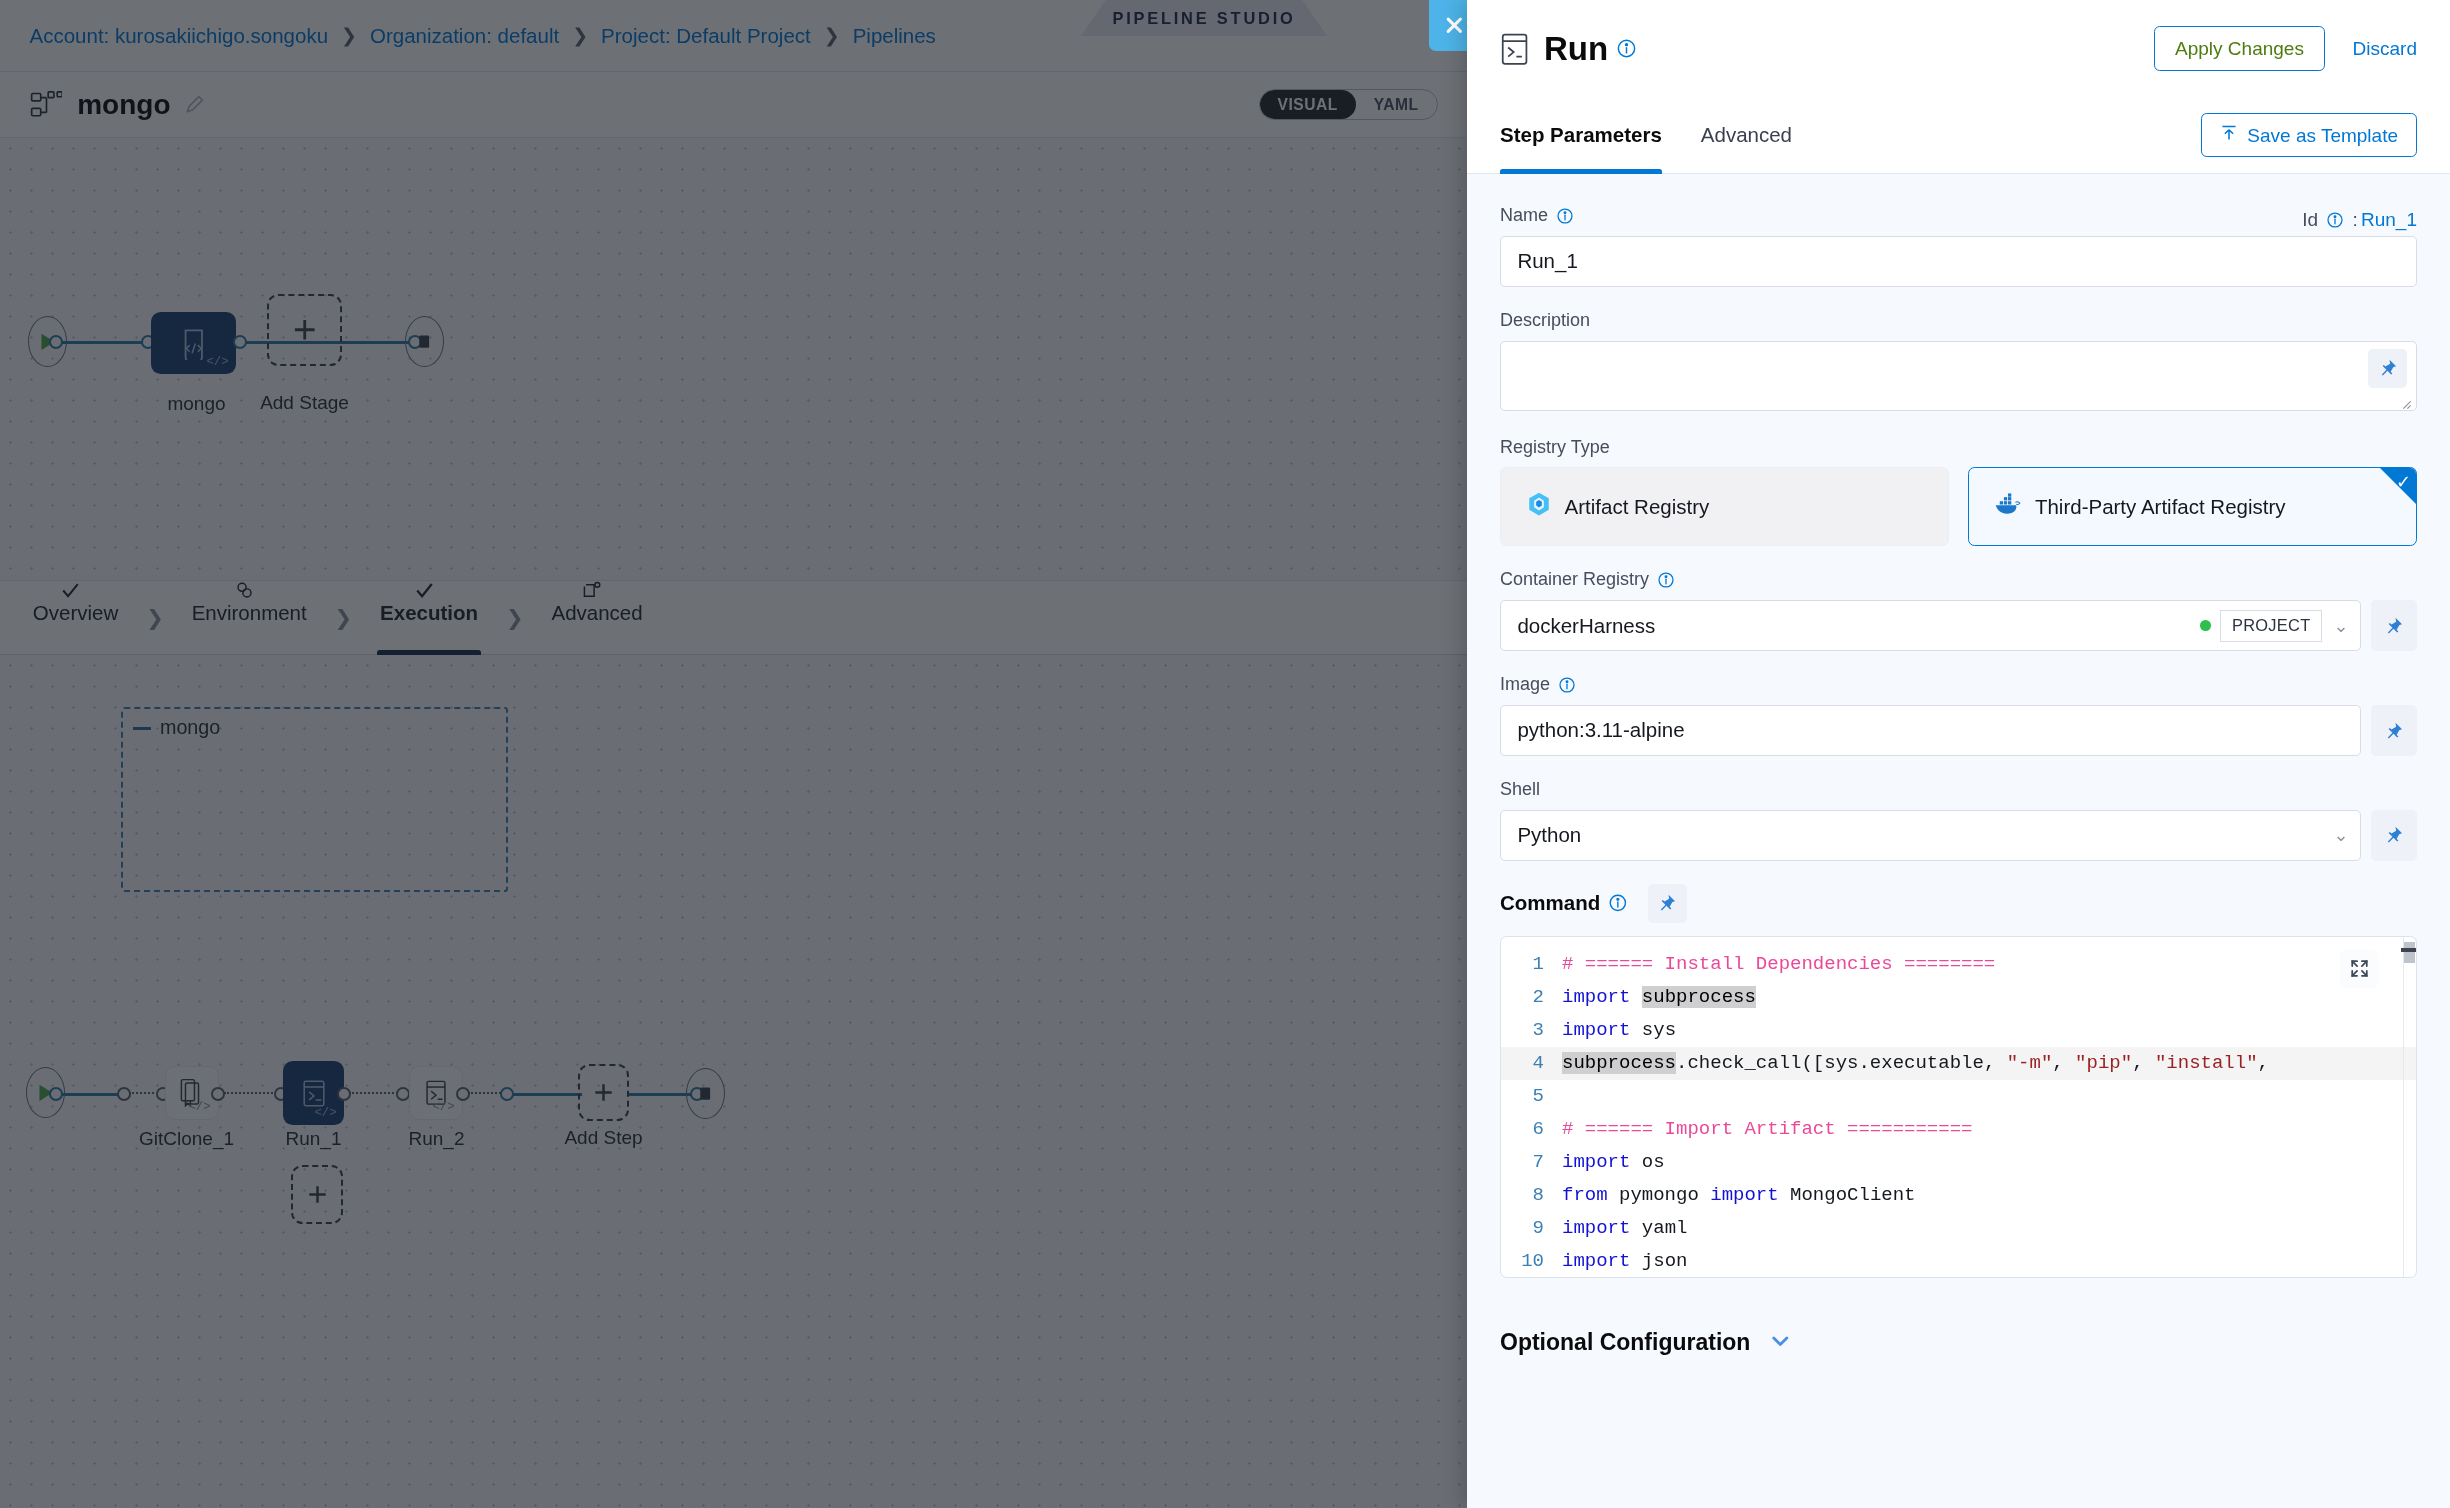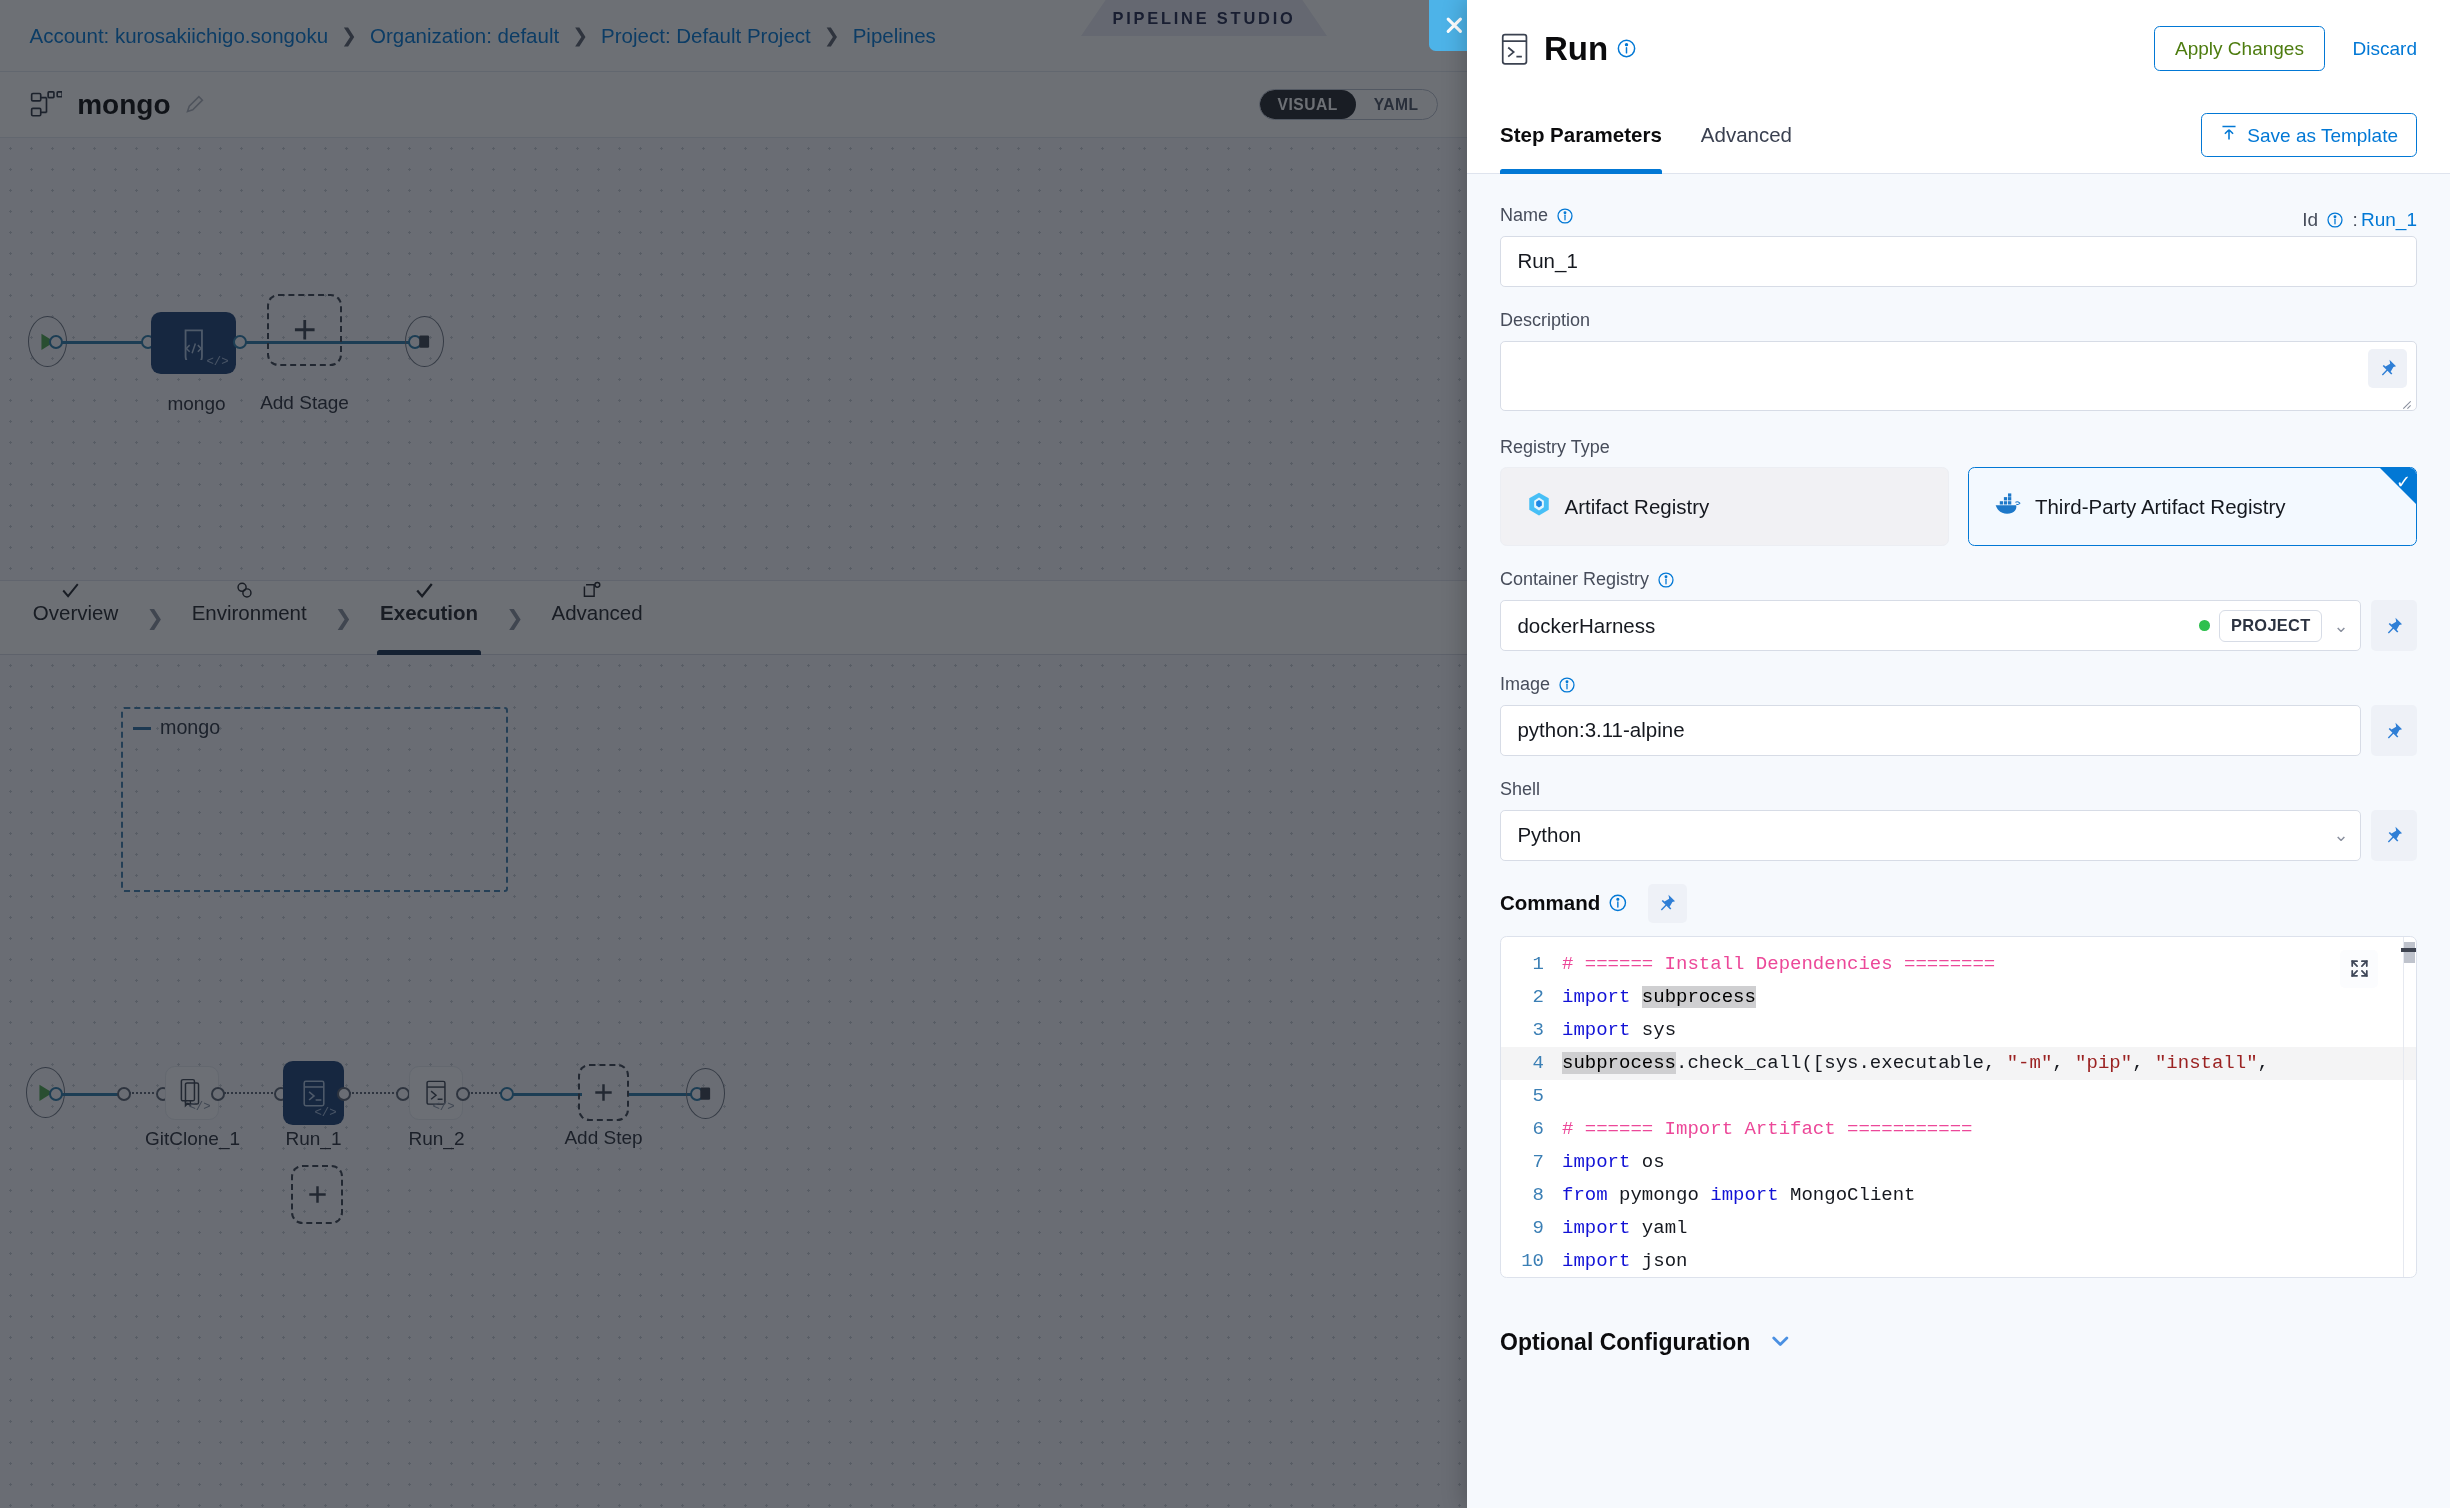--- a/index.html
+++ b/index.html
@@ -211,22 +211,22 @@
   .reg-check-mark { position: absolute; right: 4.9px; top: 2.5px; color: #fff; font-size: 18px; }
 
   .inrow { display: flex; align-items: stretch; gap: 9.8px; }
   .inwrap { flex: 1; position: relative; display: flex; align-items: center;
             border: 0.8px solid #d7dce6; border-radius: 4.9px; background: #fff;
             height: 51px; padding: 0 11.5px 0 16.4px; }
   .inwrap input { border: none; outline: none; flex: 1; font-size: 20.5px;
                   color: #15181f; font-family: inherit; background: transparent; }
   .scope-dot { width: 10.6px; height: 10.6px; border-radius: 50%; background: #2ec04e; margin-right: 9.8px; }
   .scope-pill {
-    border: 0.8px solid #d7dce6; border-radius: 6px; font-size: 16.4px;
-    color: #2b3240; padding: 5.7px 10.6px; letter-spacing: 0.3px; font-weight: bold;
+    border: 0.8px solid #d7dce6; border-radius: 0; font-size: 16.4px;
+    color: #2b3240; padding: 5.7px 10.6px; letter-spacing: 0.3px;
   }
   .chev { margin-left: 11.5px; color: #8a909e; font-size: 18px; }
 
   .cmd-head { display: flex; align-items: center; gap: 19.7px; margin-bottom: 13px; }
   .editor {
     border: 0.8px solid #dde2ec; border-radius: 6.6px; background: #fff;
     height: 342px; position: relative; overflow: hidden;
   }
   .code-scroll { height: 100%; overflow: hidden; padding: 11.5px 0; }
   .cline { display: flex; font-family: "Liberation Mono", monospace;
@@ -434,21 +434,21 @@
             <rect x="4" y="3" width="12" height="15" rx="1.6" fill="#3b4250"></rect>
           </svg>
       </div>
 
       <div class="node-dash" style="left:291px; top:510px; width:52px; height:59px;">
         <svg width="23" height="23" viewBox="0 0 28 28" stroke="#3b4250" stroke-width="3">
             <path d="M14 4 v20 M4 14 h20"></path>
           </svg>
       </div>
 
-      <div class="node-label" style="left:127px; top:473px; width:131px;">GitClone_1</div>
+      <div class="node-label" style="left:121px; top:473px; width:131px;">GitClone_1</div>
       <div class="node-label" style="left:248px; top:473px; width:131px;">Run_1</div>
       <div class="node-label" style="left:371px; top:473px; width:131px;">Run_2</div>
       <div class="node-label" style="left:538px; top:472px; width:131px;">Add Step</div>
     </div>
 
     <div class="dimmer"></div>
   </div>
 
   <div class="close-btn">
     <svg viewBox="0 0 24 24" stroke="#fff" stroke-width="3" stroke-linecap="round">

